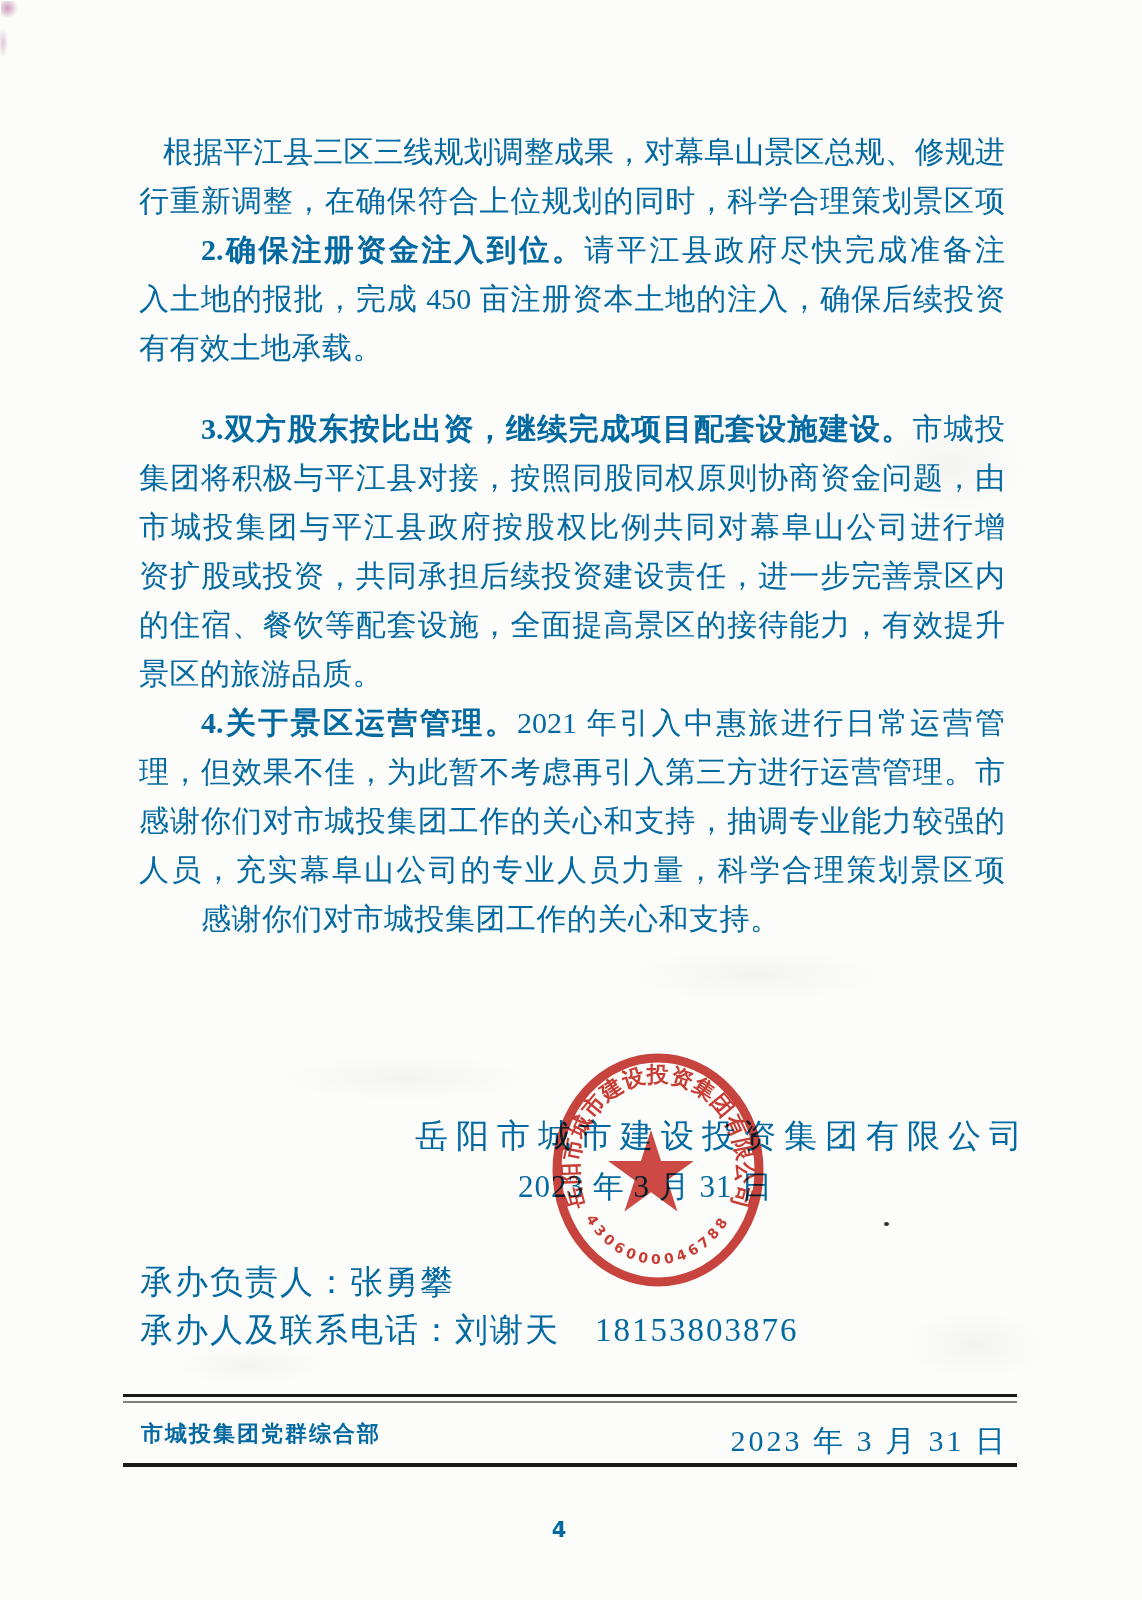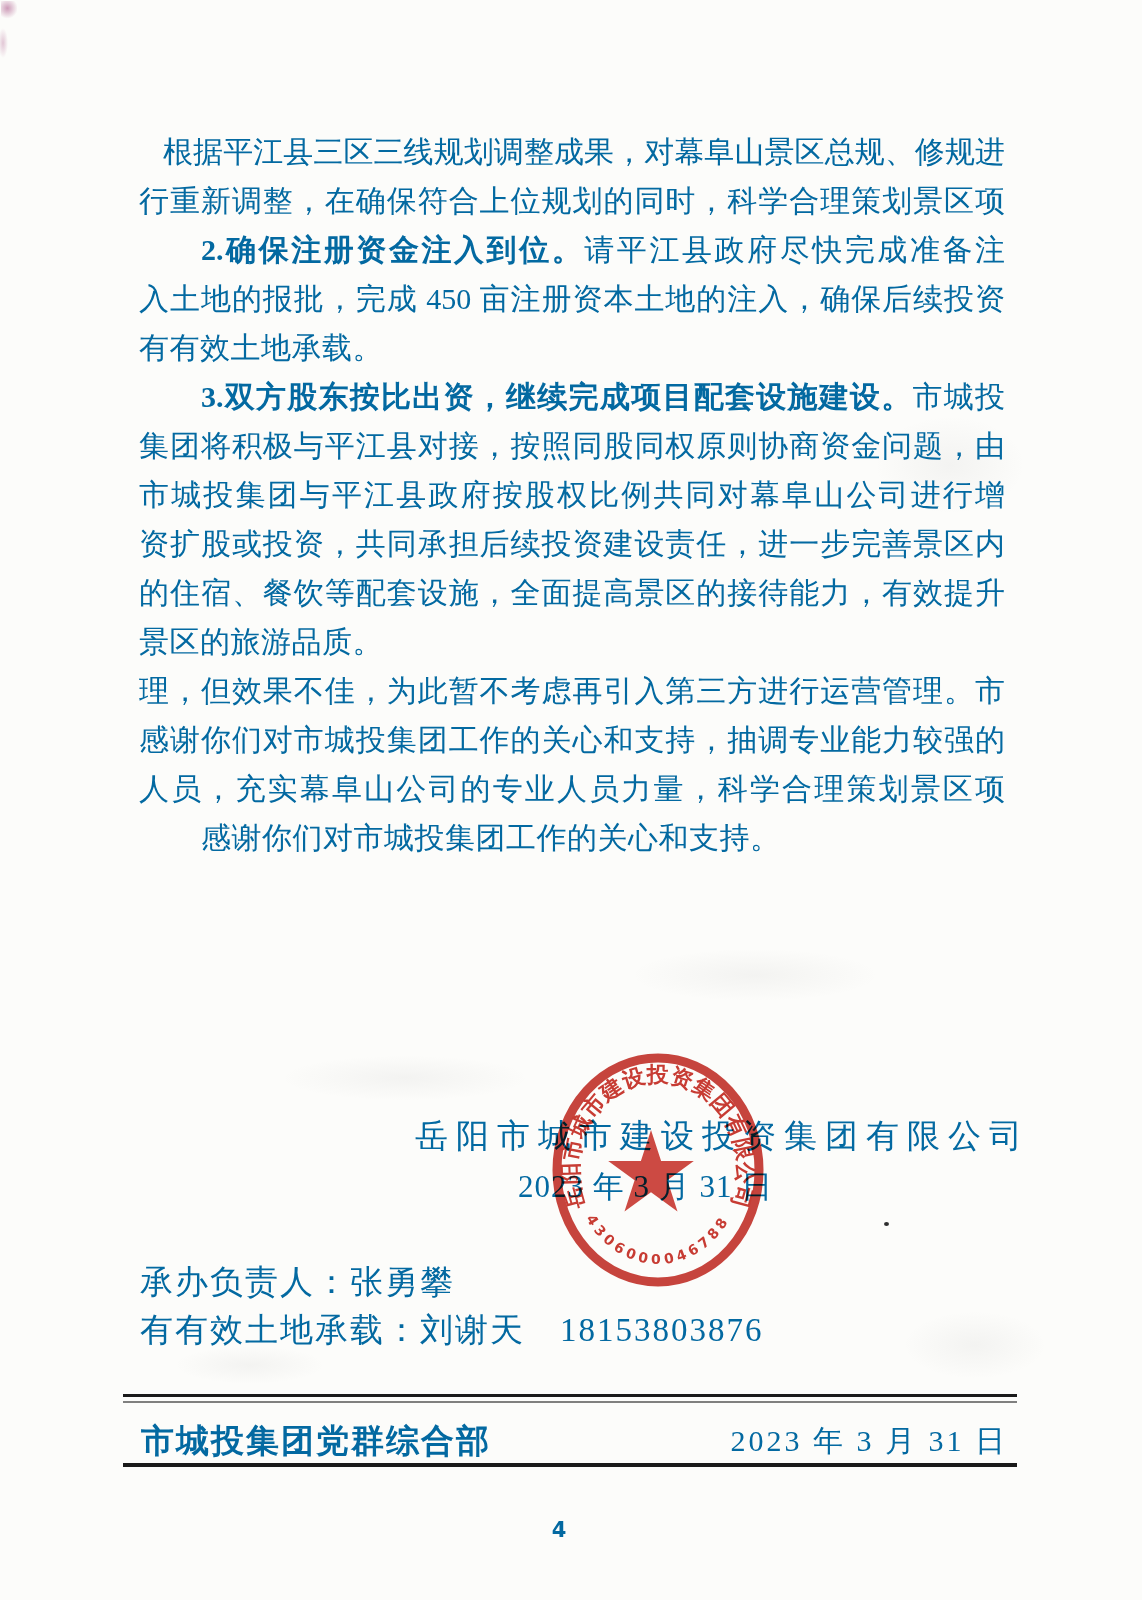--- a/index.html
+++ b/index.html
@@ -17,21 +17,21 @@
   .company{position:absolute;left:415px;top:1114px;font-size:33px;letter-spacing:8px;white-space:nowrap;}
   .sigdate{position:absolute;left:518px;top:1166px;font-size:31px;letter-spacing:1px;white-space:nowrap;}
   .contact{position:absolute;left:140px;font-size:33px;letter-spacing:2px;white-space:nowrap;text-align:right;}
   .contact1{top:1260px;}
   .contact2{top:1308px;}
   
   .rule{position:absolute;background:#1a1a1a;}
   .rule-top{left:123px;top:1394px;width:894px;height:3px;}
   .rule-top2{left:123px;top:1401px;width:894px;height:2px;background:rgba(26,26,26,.55);}
   .rule-bot{left:123px;top:1463px;width:894px;height:4px;}
-  .footer-dept{position:absolute;left:141px;top:1419px;font-size:33px;font-weight:700;
+  .footer-dept{position:absolute;left:141px;top:1419px;font-size:22px;font-weight:700;
     font-family:"Liberation Sans","DejaVu Sans",sans-serif;letter-spacing:2px;white-space:nowrap;}
   .footer-date{position:absolute;right:134px;top:1421px;font-size:30px;letter-spacing:3px;white-space:nowrap;}
   .pagenum{position:absolute;left:544px;top:1518px;width:30px;text-align:center;font-size:21px;
     font-weight:700;font-family:"DejaVu Sans","Liberation Sans",sans-serif;}
   
   .seal{position:absolute;left:548px;top:1050px;mix-blend-mode:multiply;opacity:.9;}
   .seal text{font-family:"Liberation Serif","DejaVu Serif",serif;}
   
   .artifact{position:absolute;pointer-events:none;}
   .cmark1{left:1px;top:1px;width:16px;height:18px;
@@ -59,40 +59,41 @@
   <div class="artifact ghost g4"></div>
   <div class="artifact ghost g5"></div>
   <div class="artifact speck"></div>
 
   <div class="body-text">
       <div class="bline just" style="padding-left: 24px;"><span>根据平江县三区三线规划调整成果，对幕阜山景区总规、修规进</span></div>
       <div class="bline just"><span>行重新调整，在确保符合上位规划的同时，科学合理策划景区项</span></div>
       <div class="bline just" style="padding-left: 62px;"><span class="b">2.确保注册资金注入到位。</span><span>请平江县政府尽快完成准备注</span></div>
       <div class="bline just"><span>入土地的报批，完成 450 亩注册资本土地的注入，确保后续投资</span></div>
       <div class="bline"><span>有有效土地承载。</span></div>
-      <div class="bline just" style="padding-left: 62px;"><span class="b">3.双方股东按比出资，继续完成项目配套设施建设。</span><span>市城投</span></div>
+      <div class="bline just" style="padding-left: 62px; margin-top: 32px;"><span class="b">3.双方股东按比出资，继续完成项目配套设施建设。</span><span>市城投</span></div>
       <div class="bline just"><span>集团将积极与平江县对接，按照同股同权原则协商资金问题，由</span></div>
       <div class="bline just"><span>市城投集团与平江县政府按股权比例共同对幕阜山公司进行增</span></div>
       <div class="bline just"><span>资扩股或投资，共同承担后续投资建设责任，进一步完善景区内</span></div>
       <div class="bline just"><span>的住宿、餐饮等配套设施，全面提高景区的接待能力，有效提升</span></div>
       <div class="bline"><span>景区的旅游品质。</span></div>
+      <div class="bline just" style="padding-left: 62px;"><span class="b">4.关于景区运营管理。</span><span>2021 年引入中惠旅进行日常运营管</span></div>
       <div class="bline just"><span>理，但效果不佳，为此暂不考虑再引入第三方进行运营管理。市</span></div>
       <div class="bline just"><span>感谢你们对市城投集团工作的关心和支持，抽调专业能力较强的</span></div>
       <div class="bline just"><span>人员，充实幕阜山公司的专业人员力量，科学合理策划景区项</span></div>
       <div class="bline" style="padding-left: 62px;"><span>感谢你们对市城投集团工作的关心和支持。</span></div>
     </div>
 
   <div class="company">岳阳市城市建设投资集团有限公司</div>
   <div class="sigdate">2023 年 3 月 31 日</div>
 
   <div class="contact contact1">
     <span>承办负责人：</span><span>张勇攀</span>
   </div>
   <div class="contact contact2">
-    <span>有有效土地承载：</span><span>刘谢天　18153803876</span>
+    <span>承办人及联系电话：</span><span>刘谢天　18153803876</span>
   </div>
 
   <svg class="seal" width="220" height="240" viewBox="0 0 220 240">
     <defs>
       <path id="arcTop" d="M 37.5 157.2 A 80 88 0 1 1 182.5 157.2" fill="none"></path>
       <path id="arcBot" d="M 41.2 173.9 A 84 94 0 0 0 178.8 173.9" fill="none"></path>
     </defs>
     <ellipse cx="110" cy="120" rx="101" ry="112" fill="none" stroke="#c0251c" stroke-width="9" stroke-opacity="0.95"></ellipse>
     <polygon points="103,80 113.1,111.1 145.8,111.1 119.4,130.3 129.5,161.4 103,142.2 76.5,161.4 86.6,130.3 60.2,111.1 92.9,111.1" fill="#c5261d" fill-opacity="0.92"></polygon>
     <text font-size="22" fill="#c5261d" letter-spacing="0.5" font-weight="600">

